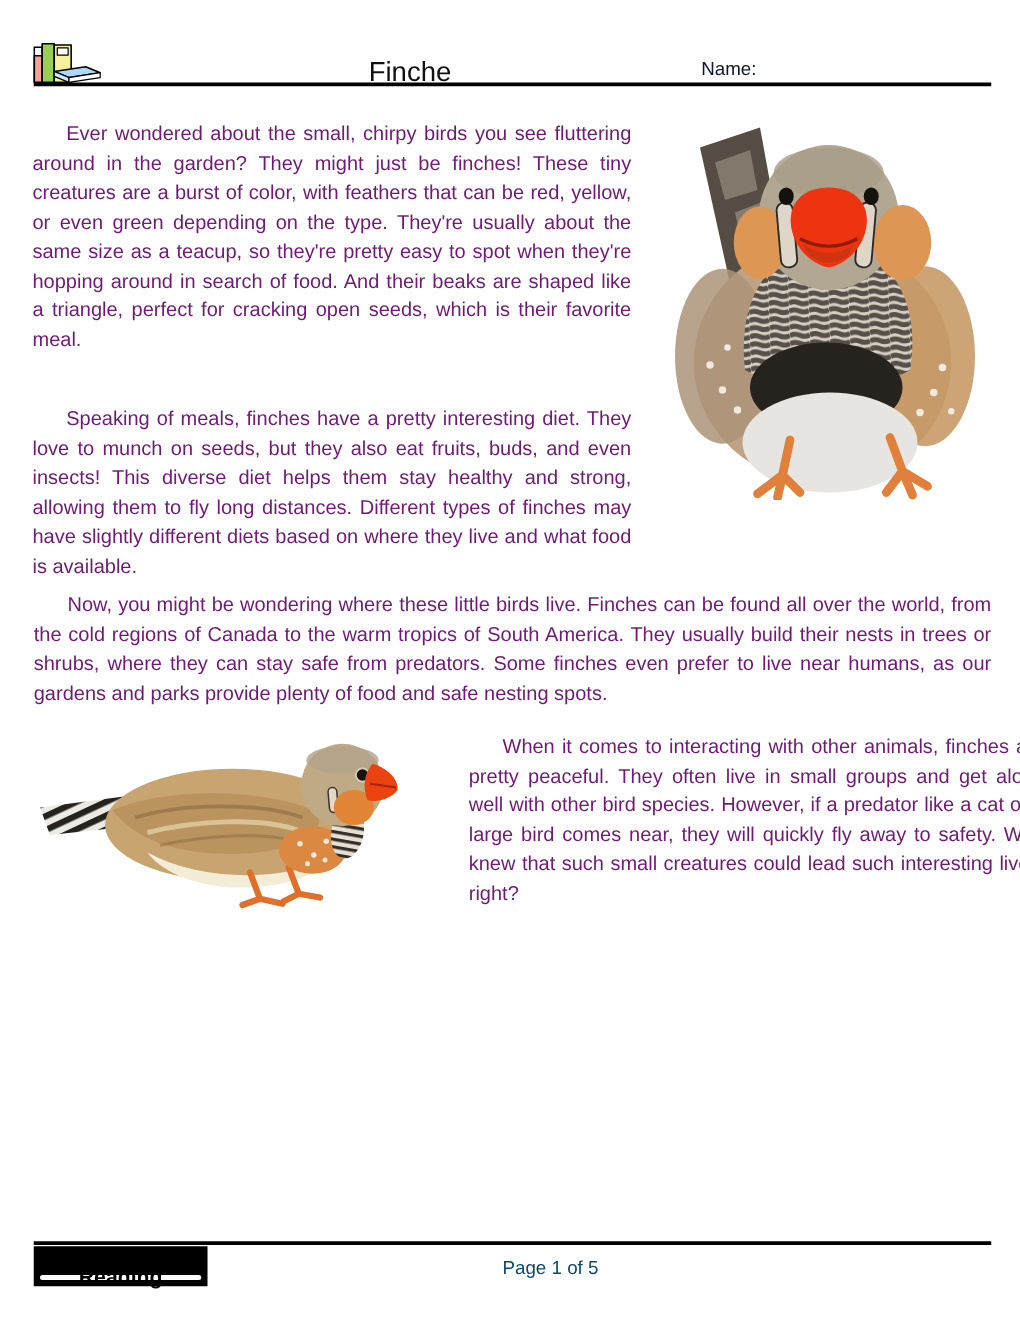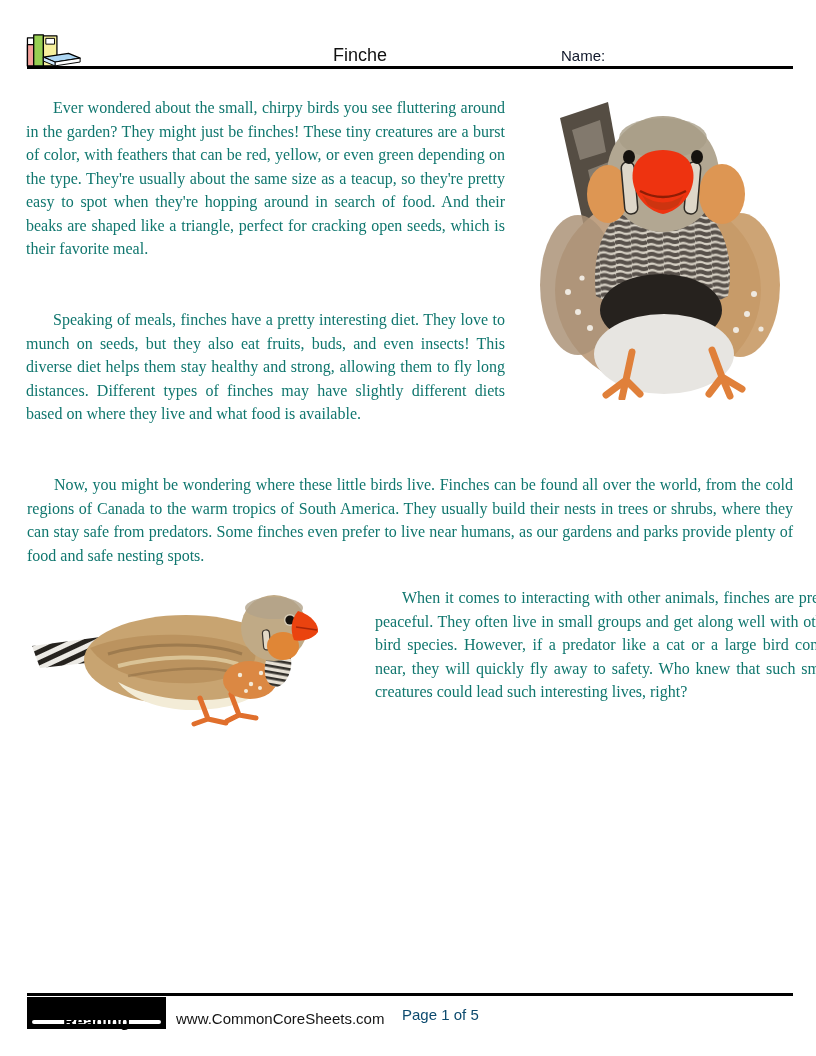--- a/index.html
+++ b/index.html
@@ -2,33 +2,33 @@
 <html><head>
 <meta charset="utf-8">
 <style>
   html,body{margin:0;padding:0;background:#ffffff;}
   .page{
     position:relative;width:816px;height:1056px;background:#ffffff;
     font-family:"Liberation Sans",sans-serif;color:#1b1b1b;overflow:hidden;
   }
   .page-title{
     position:absolute;top:45px;left:0;width:656px;text-align:center;
-    font-size:18px;color:#111;padding-left:32px;
+    font-size:22px;color:#111;
   }
   .name-label{position:absolute;top:47px;left:561px;font-size:15px;color:#0f172a;}
   .rule{position:absolute;left:27px;width:766px;background:#000;}
   .rule.header{top:66px;height:3px;}
   .rule.footer{top:993px;height:2.5px;}
   .logo{position:absolute;left:26px;top:29px;width:58px;height:39px;}
   .para{
     position:absolute;text-align:justify;text-indent:27px;
-    font-size:16px;line-height:23.5px;color:#0f766e;font-family:Liberation Serif, serif;
+    font-size:16px;line-height:23.5px;color:#701a75;
   }
   .para.p1{left:26px;top:96px;width:479px;}
-  .para.p2{left:26px;top:308px;width:479px;}
+  .para.p2{left:26px;top:324px;width:479px;}
   .para.p3{left:27px;top:473px;width:766px;}
   .para.p4{left:331px;top:586px;width:461px;margin-left:44px;}
   .bird-front{position:absolute;left:528px;top:100px;width:264px;height:300px;}
   .bird-side{position:absolute;left:28px;top:588px;width:292px;height:140px;}
   .badge{position:absolute;left:27px;top:997px;width:139px;height:32px;background:#000;}
   .badge-pill{
     position:absolute;left:3px;top:3px;right:3px;bottom:3px;background:#fff;
     border:2px solid #000;border-radius:14px;display:flex;align-items:center;
     justify-content:center;font-weight:bold;font-size:17px;color:#000;margin-top:18px;
   }
@@ -168,16 +168,15 @@
     <circle cx="262" cy="32" r="4.6" fill="#16120e"></circle>
 
     <path d="M270 23 C284 27 291 37 290 44 C284 52 272 54 266 52 C262 42 263 31 270 23 Z" fill="#ea430f"></path>
     <path d="M268 39 L289 42" stroke="#a62508" stroke-width="1.5"></path>
   </svg>
 
   <div class="rule footer"></div>
   <div class="badge">
     <div class="badge-pill">Reading</div>
   </div>
-  <div class="website">www.CommonCoreSheets.com</div>
   <div class="page-indicator">Page 1 of 5</div>
 
 </div>
 
 </body></html>

